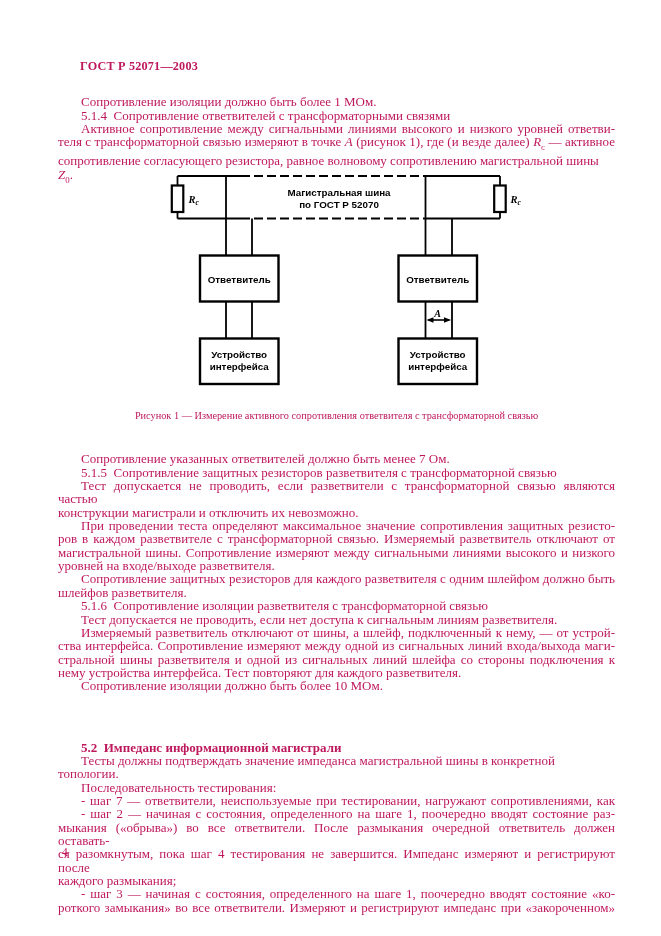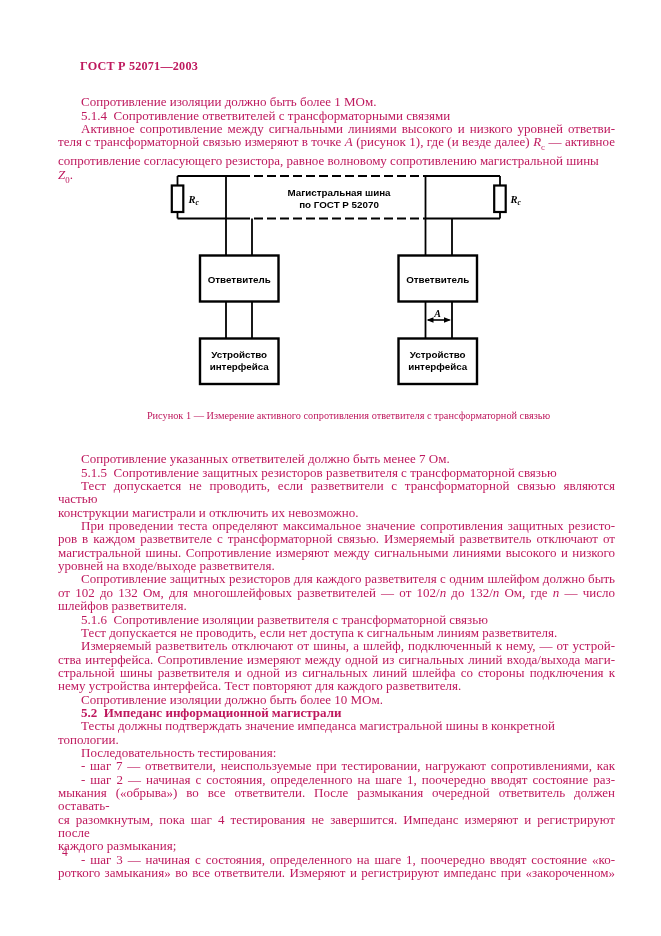--- a/index.html
+++ b/index.html
@@ -10,24 +10,24 @@
   .header{
     position:absolute;left:80px;top:58.5px;
     font-size:12.2px;font-weight:bold;letter-spacing:.2px;white-space:nowrap;
   }
   .textblock{position:absolute;left:58px;width:557px;font-size:13px;line-height:13.35px;}
   #text-top{top:95.4px;}
   #text-bottom{top:452.4px;}
   .tl{text-align:left;}
   .tl.j{text-align:justify;text-align-last:justify;}
   .tl.i{text-indent:23px;}
-  .tl.b{font-weight:bold;}
+  .tl.b{font-weight:bold;margin-top:48px;}
   .tl sub{font-size:.68em;}
   .caption{
-    position:absolute;left:70px;top:410px;width:557px;
+    position:absolute;left:58px;top:410px;width:557px;
     text-align:center;font-size:10.3px;line-height:12px;
   }
   .pagenum{position:absolute;left:62px;top:846px;font-size:11.5px;}
   svg.figure{position:absolute;left:0;top:0;}
   .figlbl{font-family:"Liberation Sans", sans-serif;font-weight:bold;font-size:9.8px;fill:#000;}
   .rlbl{font-family:"Liberation Serif", serif;font-weight:bold;font-style:italic;font-size:10.5px;fill:#000;}
   .rsub{font-size:7.5px;}
   .albl{font-family:"Liberation Serif", serif;font-weight:bold;font-style:italic;font-size:10px;fill:#000;}
 </style>
 </head>
@@ -103,21 +103,20 @@
   <div class="textblock" id="text-bottom">
       <div class="tl i">Сопротивление указанных ответвителей должно быть менее 7 Ом.</div>
       <div class="tl i">5.1.5&nbsp; Сопротивление защитных резисторов разветвителя с трансформаторной связью</div>
       <div class="tl i j">Тест допускается не проводить, если разветвители с трансформаторной связью являются частью</div>
       <div class="tl">конструкции магистрали и отключить их невозможно.</div>
       <div class="tl i j">При проведении теста определяют максимальное значение сопротивления защитных резисто-</div>
       <div class="tl j">ров в каждом разветвителе с трансформаторной связью. Измеряемый разветвитель отключают от</div>
       <div class="tl j">магистральной шины. Сопротивление измеряют между сигнальными линиями высокого и низкого</div>
       <div class="tl">уровней на входе/выходе разветвителя.</div>
       <div class="tl i j">Сопротивление защитных резисторов для каждого разветвителя с одним шлейфом должно быть</div>
-      <div class="tl j">от 102 до 132 Ом, для многошлейфовых разветвителей — от 102/<i>n</i> до 132/<i>n</i> Ом, где <i>n</i> — число</div>
       <div class="tl">шлейфов разветвителя.</div>
       <div class="tl i">5.1.6&nbsp; Сопротивление изоляции разветвителя с трансформаторной связью</div>
       <div class="tl i">Тест допускается не проводить, если нет доступа к сигнальным линиям разветвителя.</div>
       <div class="tl i j">Измеряемый разветвитель отключают от шины, а шлейф, подключенный к нему, — от устрой-</div>
       <div class="tl j">ства интерфейса. Сопротивление измеряют между одной из сигнальных линий входа/выхода маги-</div>
       <div class="tl j">стральной шины разветвителя и одной из сигнальных линий шлейфа со стороны подключения к</div>
       <div class="tl">нему устройства интерфейса. Тест повторяют для каждого разветвителя.</div>
       <div class="tl i">Сопротивление изоляции должно быть более 10 МОм.</div>
       <div class="tl i b">5.2&nbsp; Импеданс информационной магистрали</div>
       <div class="tl i">Тесты должны подтверждать значение импеданса магистральной шины в конкретной топологии.</div>

